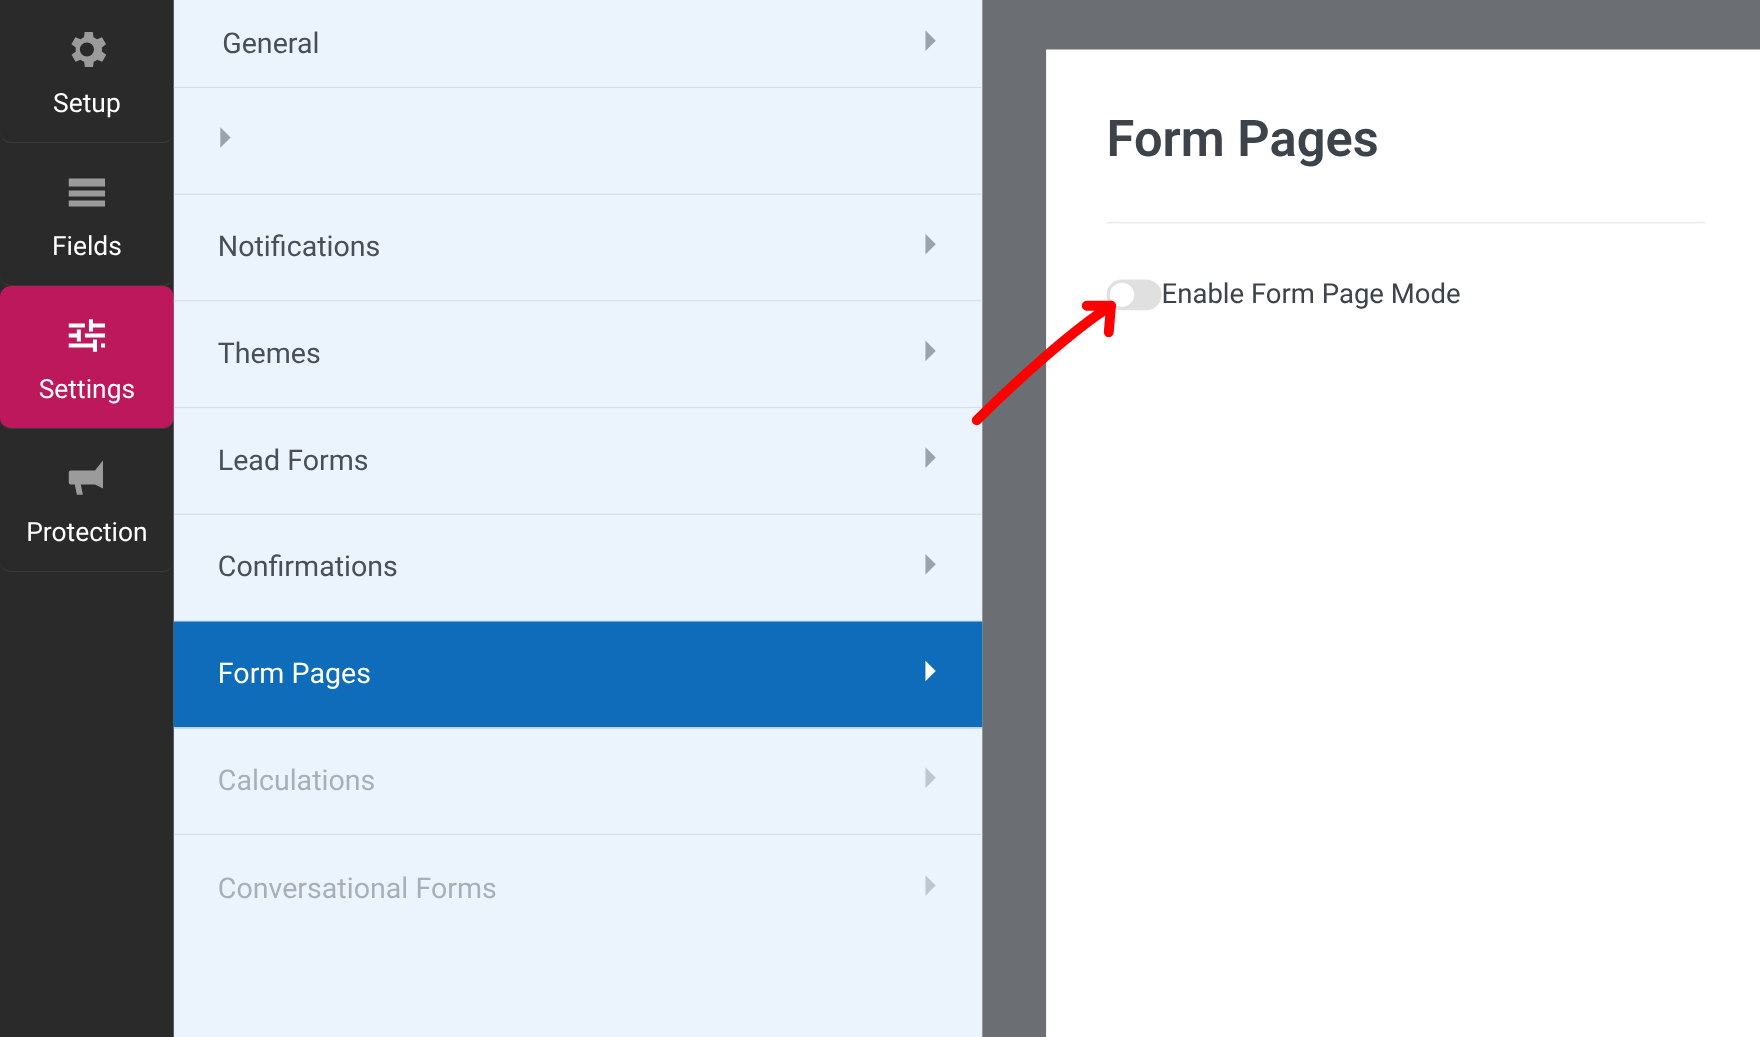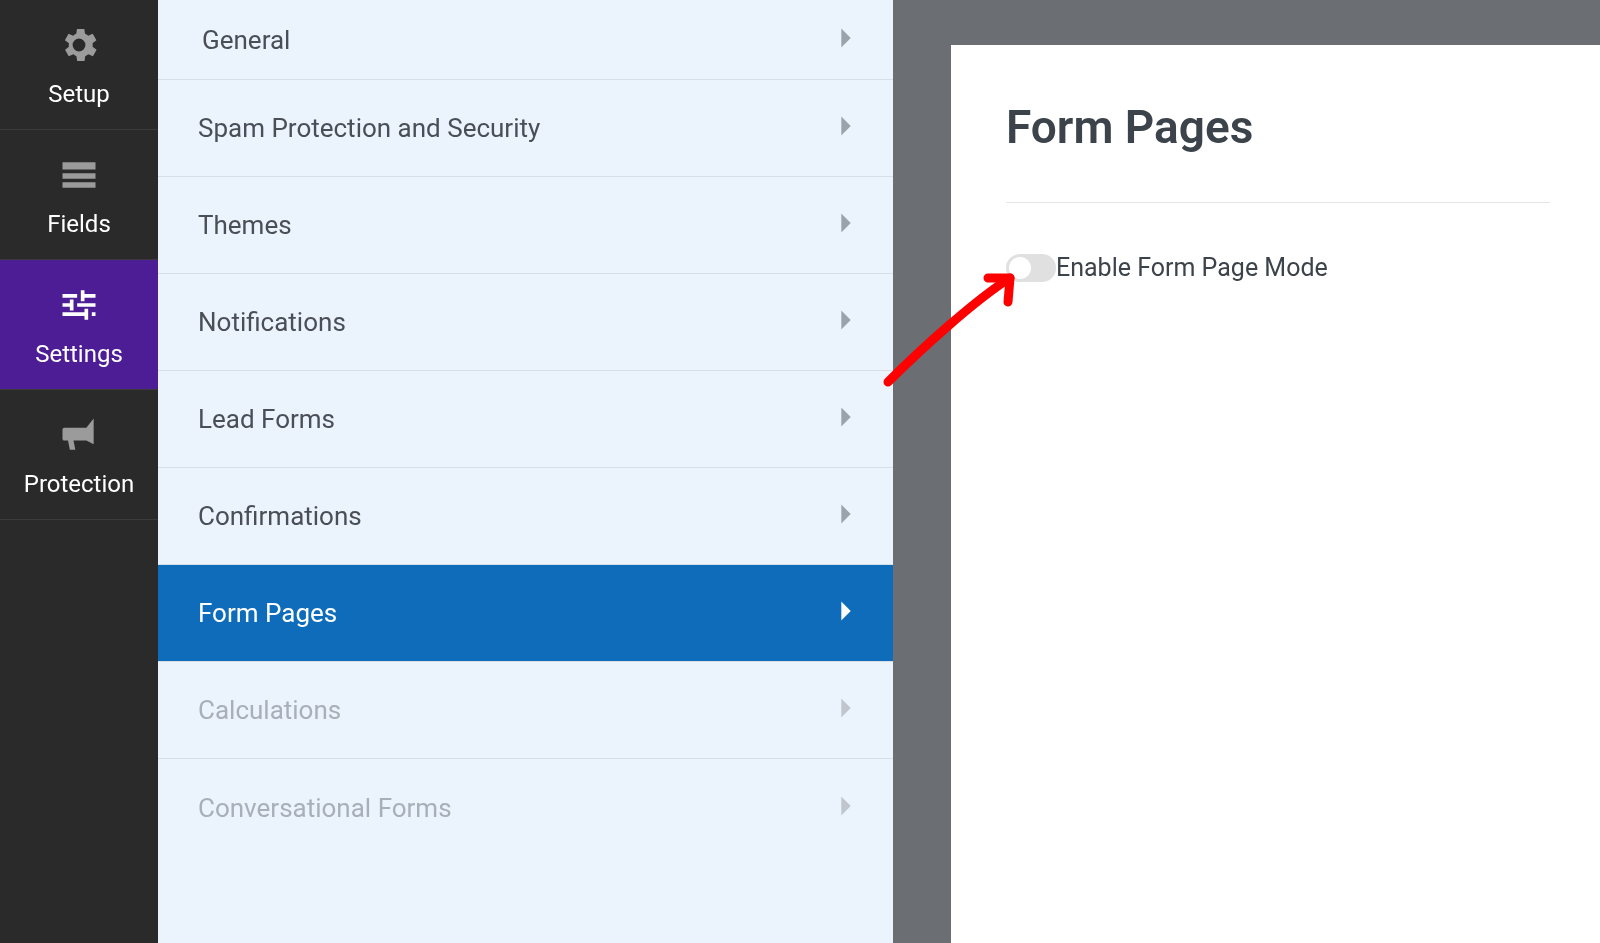--- a/index.html
+++ b/index.html
@@ -17,22 +17,23 @@
   .sidebar-item {
     display: flex;
     flex-direction: column;
     align-items: center;
     justify-content: center;
     height: 130px;
     color: #fff;
     font-size: 24px;
     cursor: pointer;
     border-bottom: 1px solid #3a3a3a;
-  }
-  .sidebar-item.active { background: #4c1d95; }
+    border-radius: 10px;
+  }
+  .sidebar-item.active { background: #be185d; }
   .sidebar-item .icon { width: 46px; height: 46px; margin-bottom: 12px; display:flex; align-items:center; justify-content:center; }
   .sidebar-item svg { fill: #9b9b9b; }
   .sidebar-item.active svg { fill: #fff; }
 
   
   .settings-panel {
     width: 735px;
     background: #ebf3fc;
     flex-shrink: 0;
   }
@@ -150,33 +151,32 @@
 </div>
 
 <div class="settings-panel">
   <div class="settings-row" style="height:80px;padding-left:44px;">
     <span>General</span>
     <span class="chevron"><svg width="14" height="22" viewBox="0 0 8 14">
           <path d="M1 1l6 6-6 6"></path>
         </svg></span>
   </div>
   <div class="settings-row">
-    <span>Spam Protection and Security</span>
+    <span class="chevron"><svg width="14" height="22" viewBox="0 0 8 14">
+          <path d="M1 1l6 6-6 6"></path>
+        </svg></span>
+  </div>
+  <div class="settings-row">
+    <span>Notifications</span>
     <span class="chevron"><svg width="14" height="22" viewBox="0 0 8 14">
           <path d="M1 1l6 6-6 6"></path>
         </svg></span>
   </div>
   <div class="settings-row">
     <span>Themes</span>
-    <span class="chevron"><svg width="14" height="22" viewBox="0 0 8 14">
-          <path d="M1 1l6 6-6 6"></path>
-        </svg></span>
-  </div>
-  <div class="settings-row">
-    <span>Notifications</span>
     <span class="chevron"><svg width="14" height="22" viewBox="0 0 8 14">
           <path d="M1 1l6 6-6 6"></path>
         </svg></span>
   </div>
   <div class="settings-row">
     <span>Lead Forms</span>
     <span class="chevron"><svg width="14" height="22" viewBox="0 0 8 14">
           <path d="M1 1l6 6-6 6"></path>
         </svg></span>
   </div>

